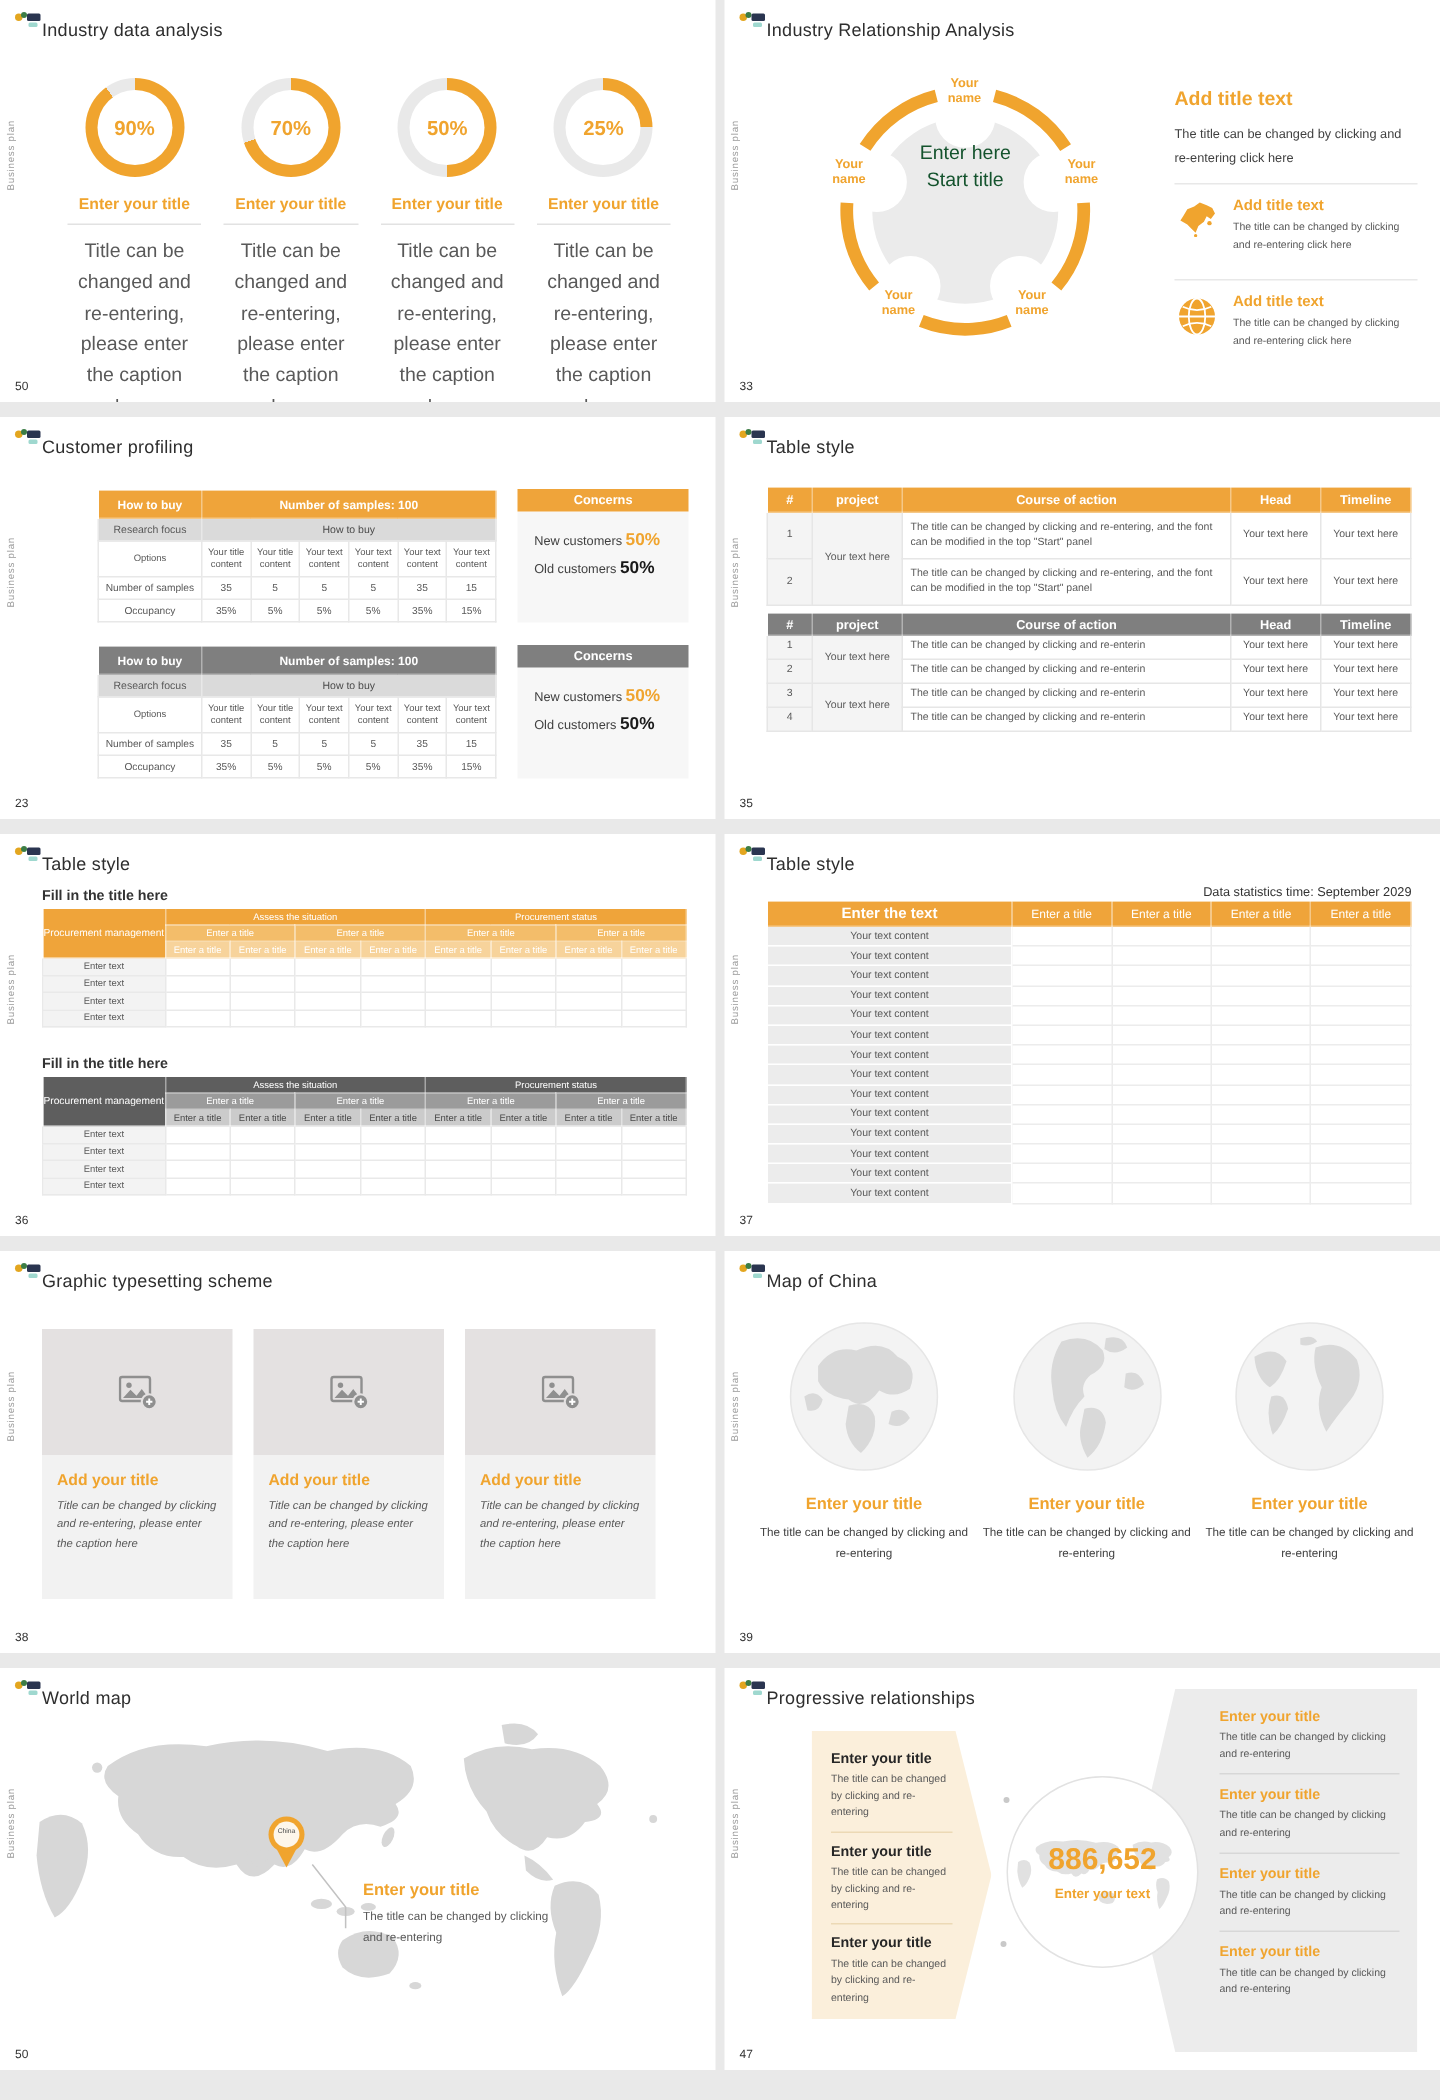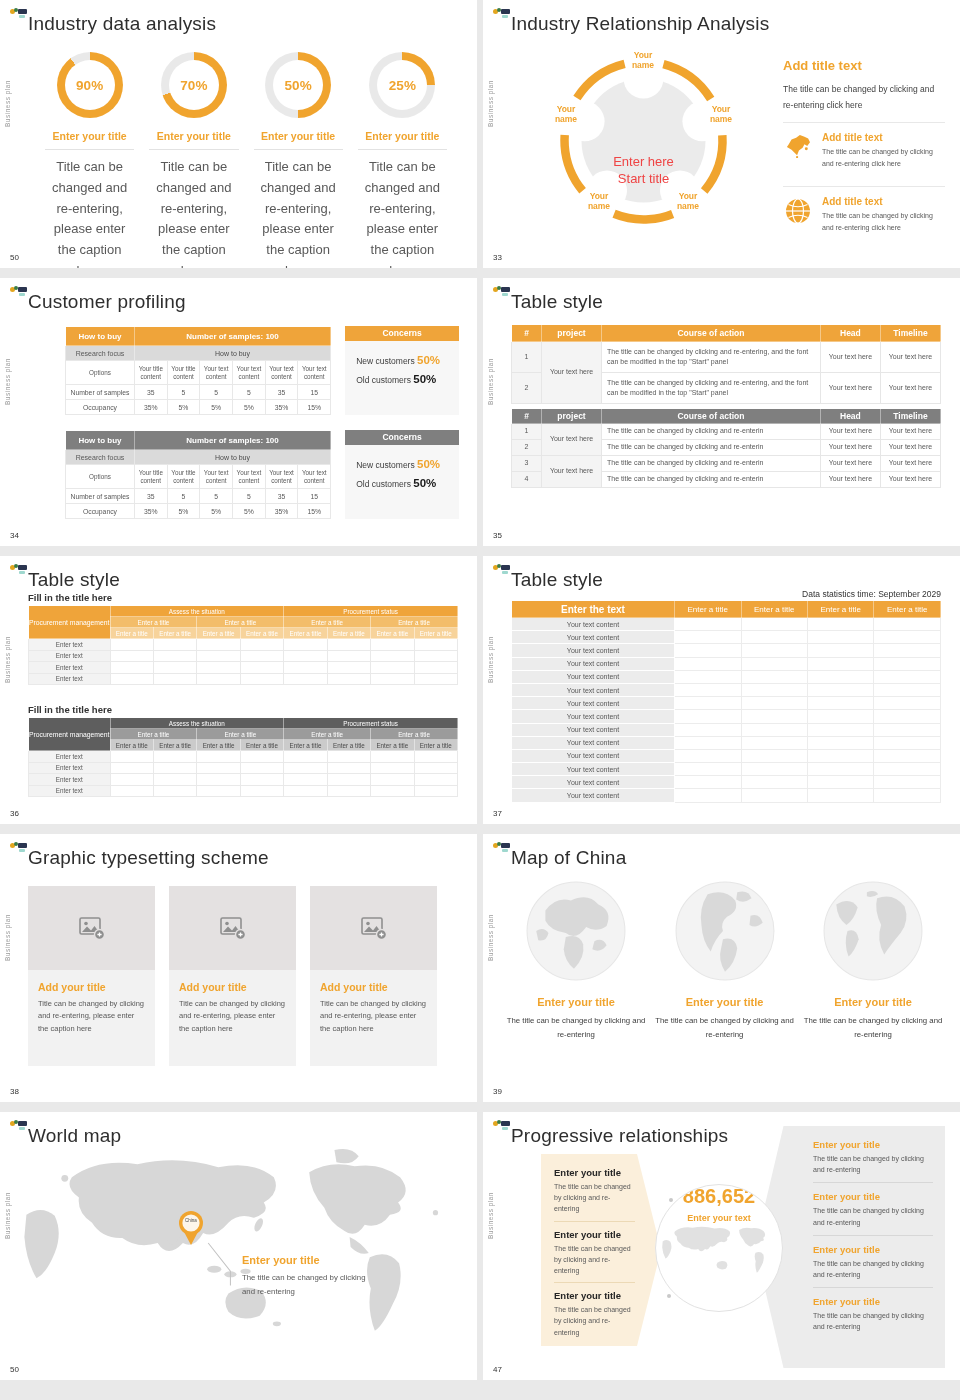--- a/index.html
+++ b/index.html
@@ -8,32 +8,32 @@
 .slide{position:relative;background:#fff;overflow:hidden;}
 
 .logo{position:absolute;top:8px;left:10px;width:20px;height:12px;}
 .logo i{position:absolute;border-radius:50%;}
 .logo .d1{width:5px;height:5px;background:#e3a61f;left:0;top:1px}
 .logo .d2{width:4px;height:4px;background:#3c7d46;left:4px;top:0}
 .logo .d3{width:9px;height:5px;border-radius:1px;background:#2a3550;left:8px;top:1px}
 .logo .d4{width:6px;height:3px;border-radius:1px;background:#9fd8cf;left:9px;top:7px}
 .watermark{position:absolute;left:4px;top:80px;writing-mode:vertical-rl;transform:rotate(180deg);font-size:6.5px;color:#9b9b9b;letter-spacing:.5px;}
 .pagenum{position:absolute;left:10px;bottom:6px;font-size:8px;color:#333;}
-.s-title{position:absolute;top:13px;left:28px;font-size:19px;font-weight:400;color:#2e2e2e;letter-spacing:.2px;}
+.s-title{position:absolute;top:13px;left:28px;font-size:12px;font-weight:400;color:#2e2e2e;letter-spacing:.2px;}
 
 .donut-row{position:absolute;top:52px;left:30px;right:30px;display:flex;justify-content:space-between;}
 .donut-col{width:99px;text-align:center;margin-left:15px;}
 .donut{width:66px;height:66px;border-radius:50%;margin:0 auto;position:relative;}
 .donut::after{content:"";position:absolute;inset:8px;background:#fff;border-radius:50%;}
 .donut .pct{position:absolute;inset:0;display:flex;align-items:center;justify-content:center;font-size:13.5px;font-weight:bold;color:#F0A42E;z-index:1;}
 .donut-title{margin-top:12px;padding-bottom:7px;border-bottom:1px solid #e2e2e2;color:#F0A42E;font-weight:bold;font-size:10.5px;}
 .donut-caption{margin-top:7px;font-size:13px;color:#595959;line-height:1.6;}
 
 .gear-wrap{position:absolute;left:58px;top:38px;width:205px;height:205px;}
-.gear-center{position:absolute;inset:55px;display:flex;align-items:flex-end;justify-content:center;text-align:center;font-size:13px;color:#ef4444;line-height:1.35;z-index:2;}
+.gear-center{position:absolute;inset:55px;display:flex;align-items:flex-start;justify-content:center;text-align:center;font-size:13px;color:#14532d;line-height:1.35;z-index:2;}
 .gear-label{position:absolute;width:40px;text-align:center;font-size:8.5px;font-weight:bold;color:#F0A42E;line-height:1.15;z-index:3;}
 .gear-label:nth-child(1){left:82px;top:13px}
 .gear-label:nth-child(2){left:5px;top:67px}
 .gear-label:nth-child(3){left:160px;top:67px}
 .gear-label:nth-child(4){left:38px;top:154px}
 .gear-label:nth-child(5){left:127px;top:154px}
 .rel-panel{position:absolute;left:300px;top:58px;width:162px;}
 .rel-panel h3{font-size:13px;font-weight:bold;color:#F0A42E;}
 .rel-panel .lead{margin-top:8px;font-size:8.5px;color:#3f3f3f;line-height:1.9;}
 .rel-item{display:flex;gap:9px;border-top:1px solid #e8e8e8;padding:9px 0 8px 0;margin-top:9px;}
@@ -92,21 +92,21 @@
 .t37 th{background:#EFA43A;color:#fff;height:17px;border:1px solid rgba(255,255,255,.4);font-size:8px;font-weight:normal;}
 .t37 th.first{font-size:10px;font-weight:bold;}
 .t37 td{height:13.2px;font-size:7px;color:#595959;text-align:center;border:1px solid #ececec;}
 .t37 td.rl{background:#ececec;border:1px solid #fff;}
 
 .cards{position:absolute;left:28px;top:52px;display:flex;gap:14px;}
 .card{width:127px;}
 .card-img{height:84px;background:#e4e1e1;display:flex;align-items:center;justify-content:center;}
 .card-bd{background:#f2f2f2;height:96px;padding:11px 10px;}
 .card-bd h4{font-size:10.5px;font-weight:bold;color:#F0A42E;}
-.card-bd p{margin-top:5px;font-size:7.5px;color:#595959;line-height:1.65;}
+.card-bd p{margin-top:5px;font-size:7.5px;color:#595959;line-height:1.65;font-style:italic;}
 
 .globes{position:absolute;left:22px;right:16px;top:46px;display:flex;justify-content:space-between;}
 .globe-col{width:142px;text-align:center;}
 .globe-col h4{margin-top:10px;font-size:11px;font-weight:bold;color:#F0A42E;}
 .globe-col p{margin-top:6px;font-size:7.8px;color:#404040;line-height:1.8;}
 
 .wmap{position:absolute;left:16px;top:30px;}
 .pin{position:absolute;left:176px;top:98px;width:30px;height:36px;z-index:2;}
 .pin-label{position:absolute;top:8px;left:0;right:0;text-align:center;font-size:4.5px;color:#4a4a4a;z-index:3;}
 .callout40{position:absolute;left:242px;top:142px;width:125px;z-index:2;}
@@ -116,21 +116,21 @@
 .panel-left{position:absolute;left:58px;top:42px;width:120px;height:192px;background:#FBEFDB;clip-path:polygon(0 0,80% 0,100% 50%,80% 100%,0 100%);padding:6px 26px 6px 13px;}
 .pl-item{padding:7px 0 6px;border-bottom:1px solid #ecd9b5;}
 .pl-item:last-child{border-bottom:none}
 .pl-item h4{font-size:9.5px;font-weight:bold;color:#262626;}
 .pl-item p{margin-top:3px;font-size:7px;color:#595959;line-height:1.6;}
 .panel-right{position:absolute;left:272px;top:14px;width:190px;height:242px;background:#ECECEC;clip-path:polygon(0 50%,15% 0,100% 0,100% 100%,15% 100%);padding:5px 12px 5px 58px;}
 .pr-item{padding:8px 0 7px;border-bottom:1px solid #d7d7d7;}
 .pr-item:last-child{border-bottom:none}
 .pr-item h4{font-size:9.5px;font-weight:bold;color:#F0A42E;}
 .pr-item p{margin-top:3px;font-size:7px;color:#595959;line-height:1.6;}
-.big-circle{position:absolute;left:172px;top:72px;width:128px;height:128px;border-radius:50%;background:#fff;border:1px solid #e2e2e2;z-index:2;display:flex;flex-direction:column;align-items:center;justify-content:flex-start;overflow:hidden;}
+.big-circle{position:absolute;left:188px;top:72px;width:128px;height:128px;border-radius:50%;background:#fff;border:1px solid #e2e2e2;z-index:2;display:flex;flex-direction:column;align-items:center;justify-content:center;overflow:hidden;}
 .big-circle .mini-map{position:absolute;left:4px;top:36px;opacity:.55;}
 .big-circle .bignum{position:relative;font-size:20px;font-weight:bold;color:#F0A42E;z-index:1;}
 .big-circle .biglabel{position:relative;margin-top:5px;font-size:9px;font-weight:bold;color:#F0A42E;z-index:1;}
 .cdot{position:absolute;width:4px;height:4px;border-radius:50%;background:#c9c9c9;z-index:3;}
 .cdot.a{left:186px;top:86px}.cdot.b{left:184px;top:182px}
 </style>
 </head>
 <body>
 
 <div class="board">
@@ -243,21 +243,21 @@
   </section>
 
   <section class="slide">
     <div class="logo">
         <i class="d1"></i>
         <i class="d2"></i>
         <i class="d3"></i>
         <i class="d4"></i>
       </div>
     <div class="watermark">Business plan</div>
-    <div class="pagenum">34</div>
+    <div class="pagenum">23</div>
     <h2 class="s-title">Customer profiling</h2>
 
     <div class="cp-group g1">
       <table class="cp-table th-orange">
         <colgroup>
             <col style="width:26%">
             <col>
             <col>
             <col>
             <col>

